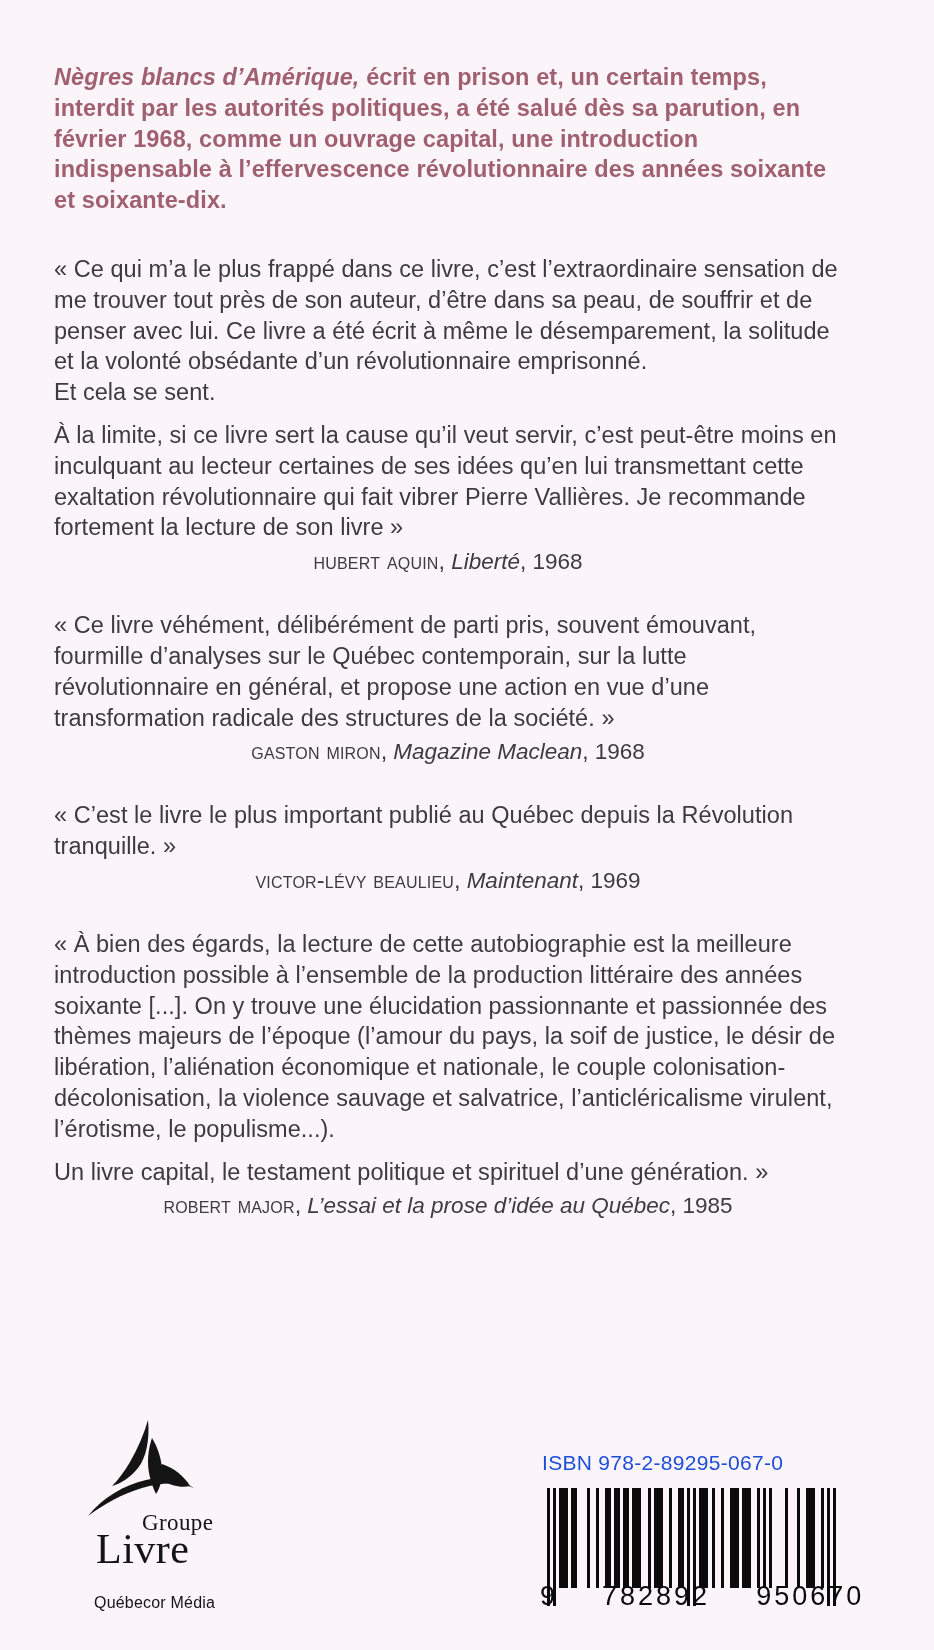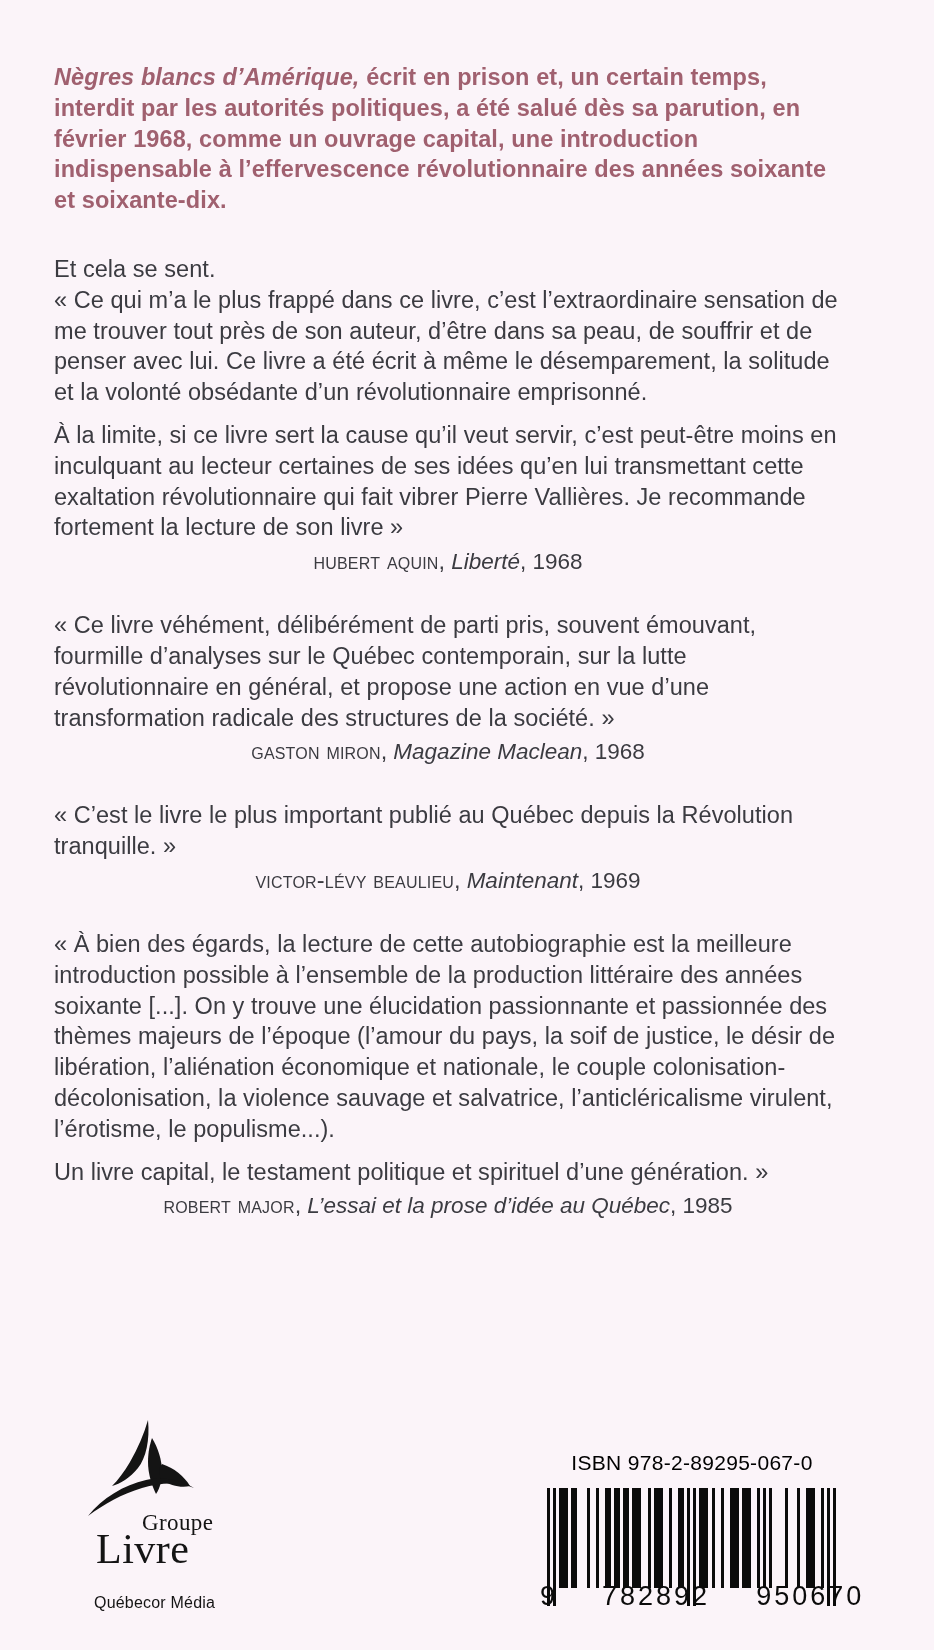--- a/index.html
+++ b/index.html
@@ -125,24 +125,23 @@
     letter-spacing: 0.2px;
   }
 
   .barcode-block {
     position: absolute;
     right: 92px;
     bottom: 40px;
     width: 300px;
   }
   .isbn-text {
-    text-align: center;
     font-family: "Liberation Sans", sans-serif;
     font-size: 21px;
-    color: #000000;
+    color: #1d4ed8;
     letter-spacing: 0.3px;
     margin-bottom: 13px;
   }
   .barcode {
     position: relative;
     height: 122px;
     width: 290px;
     margin: 0 auto;
   }
   .barcode .bars {
@@ -178,22 +177,22 @@
 </style>
 </head>
 <body>
 
 <div class="page">
 
   <p class="intro"><span class="title-italic">Nègres blancs d’Amérique,</span><span> écrit en prison et, un certain temps, interdit par les autorités politiques, a été salué dès sa parution, en février 1968, comme un ouvrage capital, une introduction indispensable à l’effervescence révolutionnaire des années soixante et soixante-dix.</span></p>
 
   <div class="gap-sm"></div>
 
+  <p class="quote">« Ce qui m’a le plus frappé dans ce livre, c’est l’extraordinaire sensation de me trouver tout près de son auteur, d’être dans sa peau, de souffrir et de penser avec lui. Ce livre a été écrit à même le désemparement, la solitude et la volonté obsédante d’un révolutionnaire emprisonné.</p>
   <p class="quote tight">Et cela se sent.</p>
-  <p class="quote">« Ce qui m’a le plus frappé dans ce livre, c’est l’extraordinaire sensation de me trouver tout près de son auteur, d’être dans sa peau, de souffrir et de penser avec lui. Ce livre a été écrit à même le désemparement, la solitude et la volonté obsédante d’un révolutionnaire emprisonné.</p>
   <div class="gap-sm"></div>
   <p class="quote">À la limite, si ce livre sert la cause qu’il veut servir, c’est peut-être moins en inculquant au lecteur certaines de ses idées qu’en lui transmettant cette exaltation révolutionnaire qui fait vibrer Pierre Vallières. Je recommande fortement la lecture de son livre »</p>
   <p class="attribution"><span class="name">Hubert Aquin,</span> <span class="src">Liberté</span><span class="yr">, 1968</span></p>
 
   <div class="gap-lg"></div>
 
   <p class="quote">« Ce livre véhément, délibérément de parti pris, souvent émouvant, fourmille d’analyses sur le Québec contemporain, sur la lutte révolutionnaire en général, et propose une action en vue d’une transformation radicale des structures de la société. »</p>
   <p class="attribution"><span class="name">Gaston Miron,</span> <span class="src">Magazine Maclean</span><span class="yr">, 1968</span></p>
 
   <div class="gap-lg"></div>

